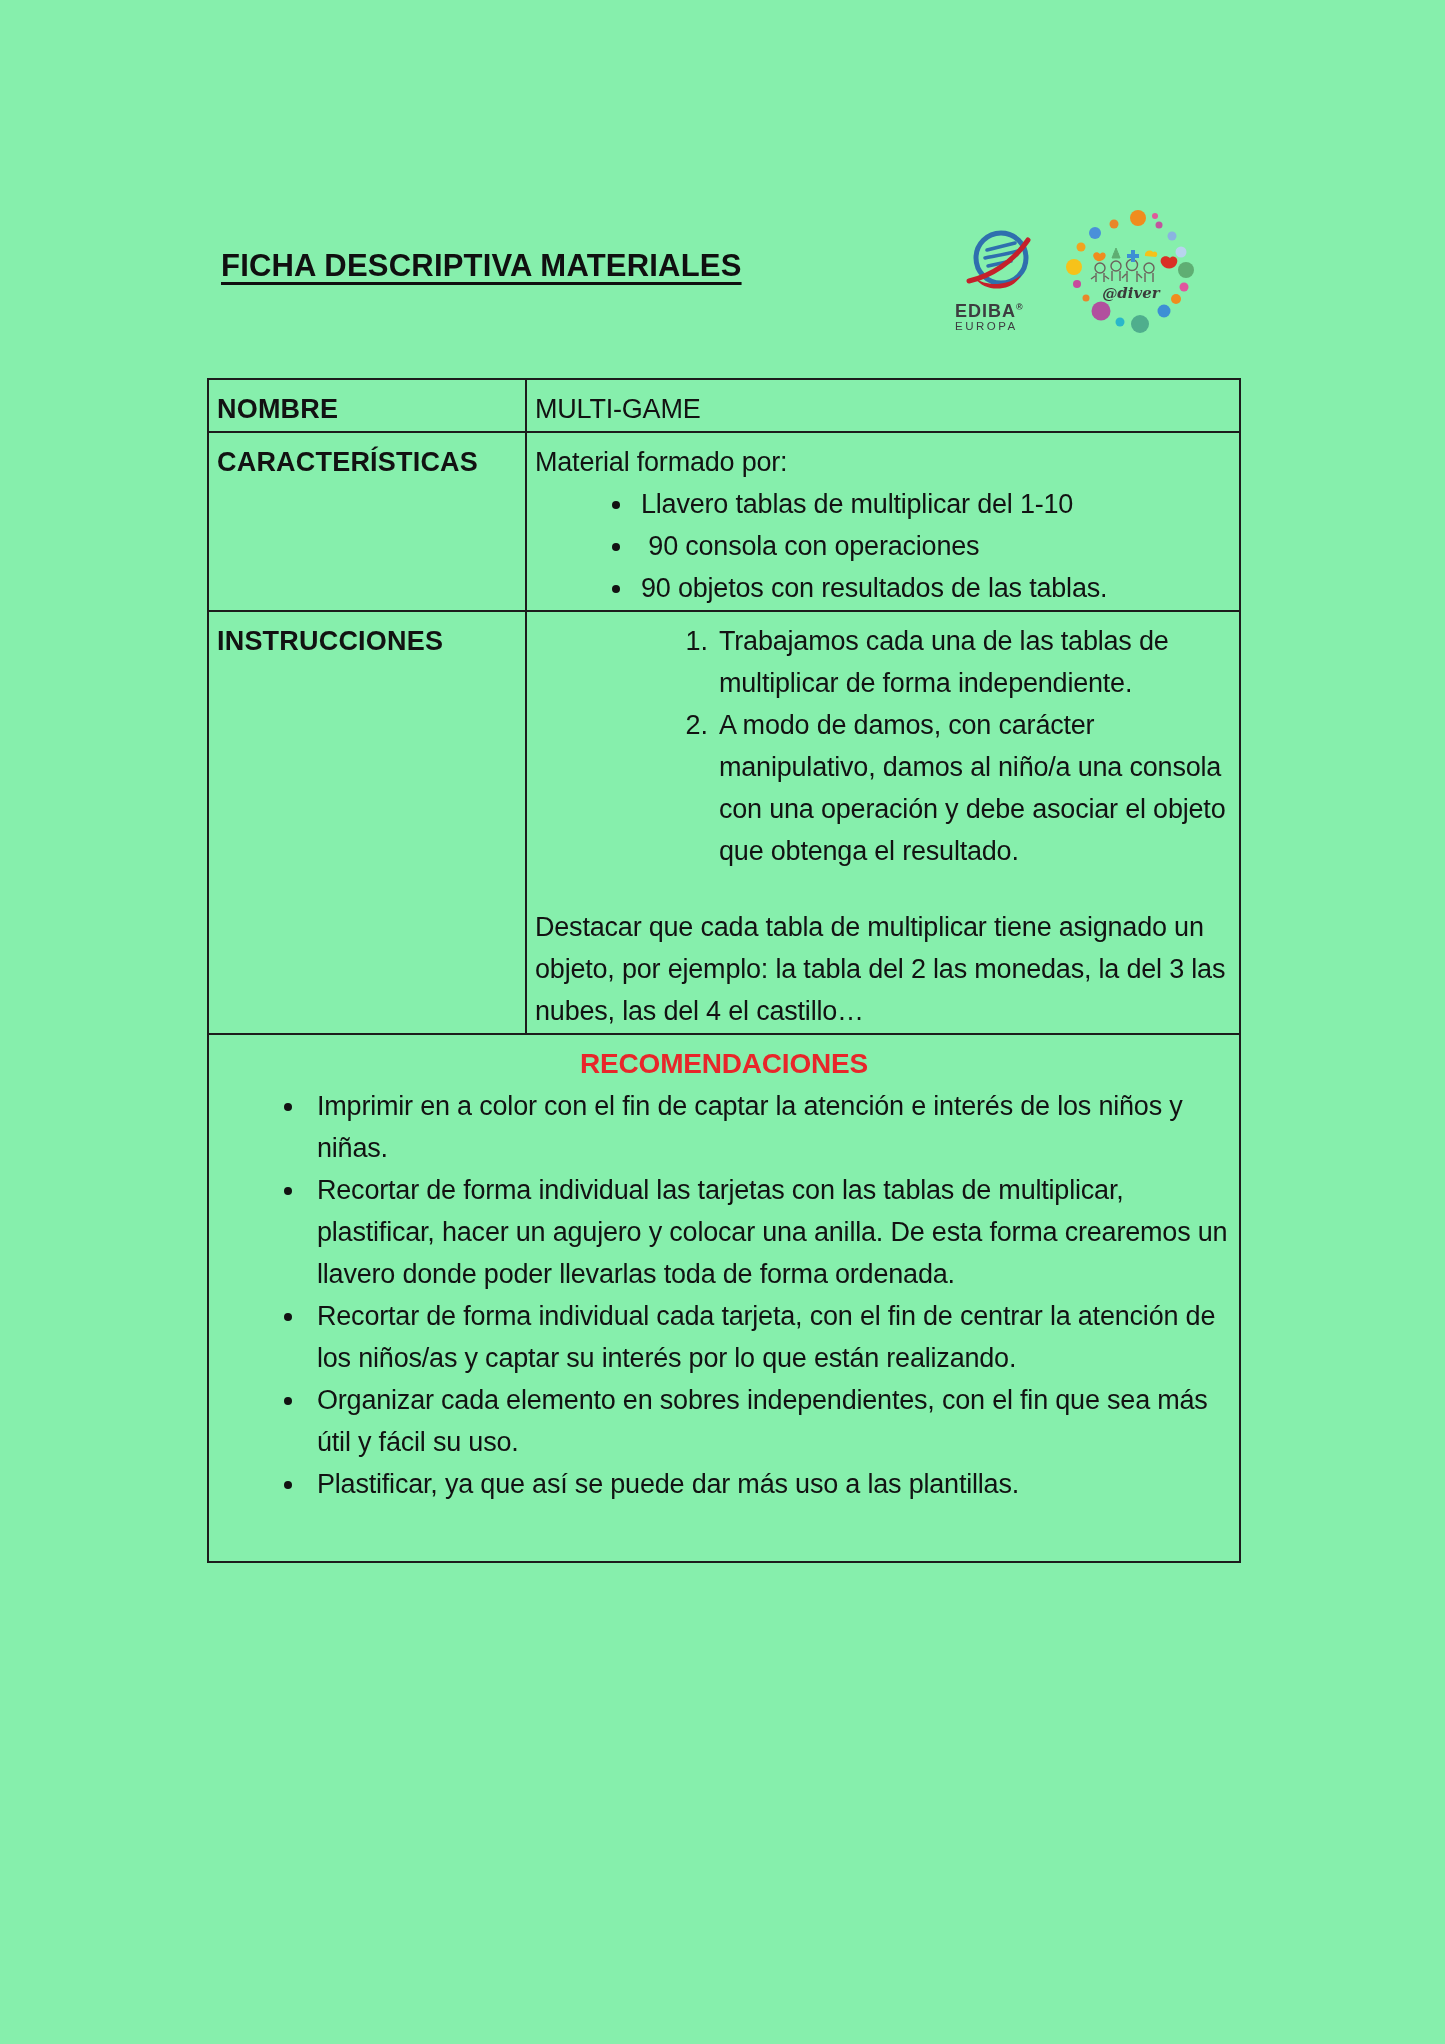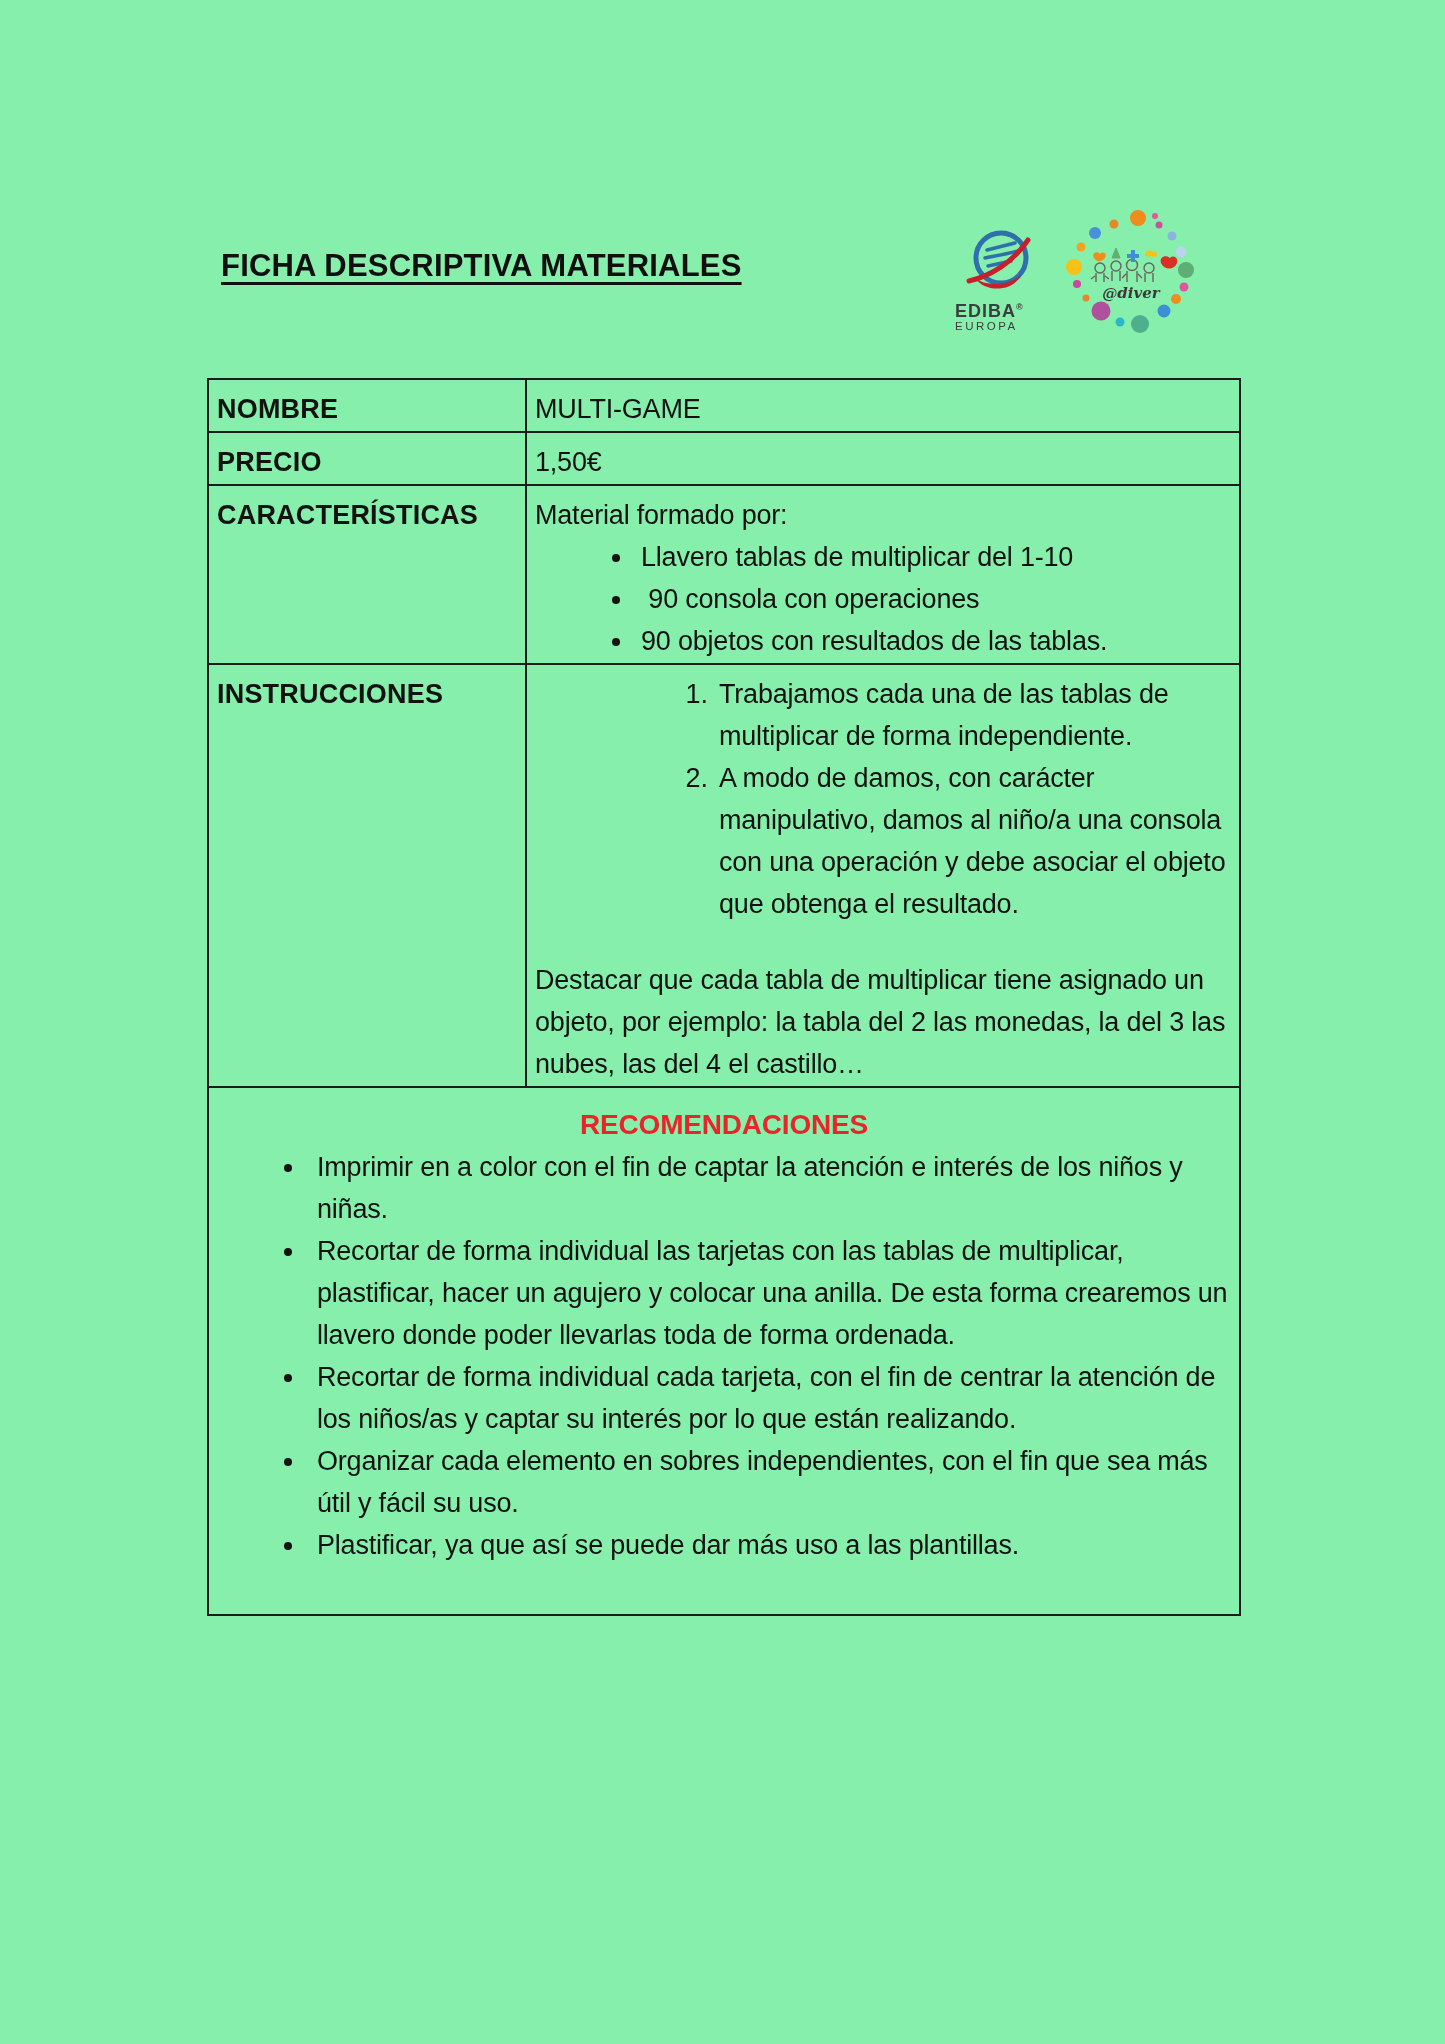--- a/index.html
+++ b/index.html
@@ -40,21 +40,21 @@
   }
   td.label-cell { font-weight:bold; font-size:27px; letter-spacing:0.2px; }
   td.value-cell span, td.value-cell div, td.value-cell p, td.value-cell li { white-space:pre-wrap; }
 
   ul.mini-bullets { margin:0; padding-left:100px; }
   ul.mini-bullets li { padding-left:6px; }
   ol.inst-list { margin:0; padding-left:180px; }
   ol.inst-list li { padding-left:4px; }
   p.inst-note { margin:34px 0 0 0; }
 
-  .recs-title { text-align:center; font-weight:bold; font-size:28px;margin-top:8px; }
+  .recs-title { text-align:center; font-weight:bold; font-size:28px; }
   ul.recs-list { margin:0; padding-left:90px; }
   ul.recs-list li { padding-left:10px; }
 </style>
 </head>
 <body>
 
 <div class="page">
 
   <h1 class="doc-title">FICHA DESCRIPTIVA MATERIALES</h1>
 
@@ -118,24 +118,20 @@
         <col style="width:714px">
       </colgroup>
 
     <tbody>
         <tr style="height:42px">
       <td class="label-cell">NOMBRE</td>
       <td class="value-cell"><span>MULTI-GAME</span></td>
     </tr>
 
 
-    <tr style="height:42px">
-      <td class="label-cell">PRECIO</td>
-      <td class="value-cell"><span>1,50€</span></td>
-    </tr>
 
     <tr style="height:168px">
       <td class="label-cell">CARACTERÍSTICAS</td>
       <td class="value-cell">
         <div>Material formado por:</div>
         <ul class="mini-bullets">
           <li><span>Llavero tablas de multiplicar del 1-10</span></li>
           <li><span> 90 consola con operaciones</span></li>
           <li><span>90 objetos con resultados de las tablas.</span></li>
         </ul>

